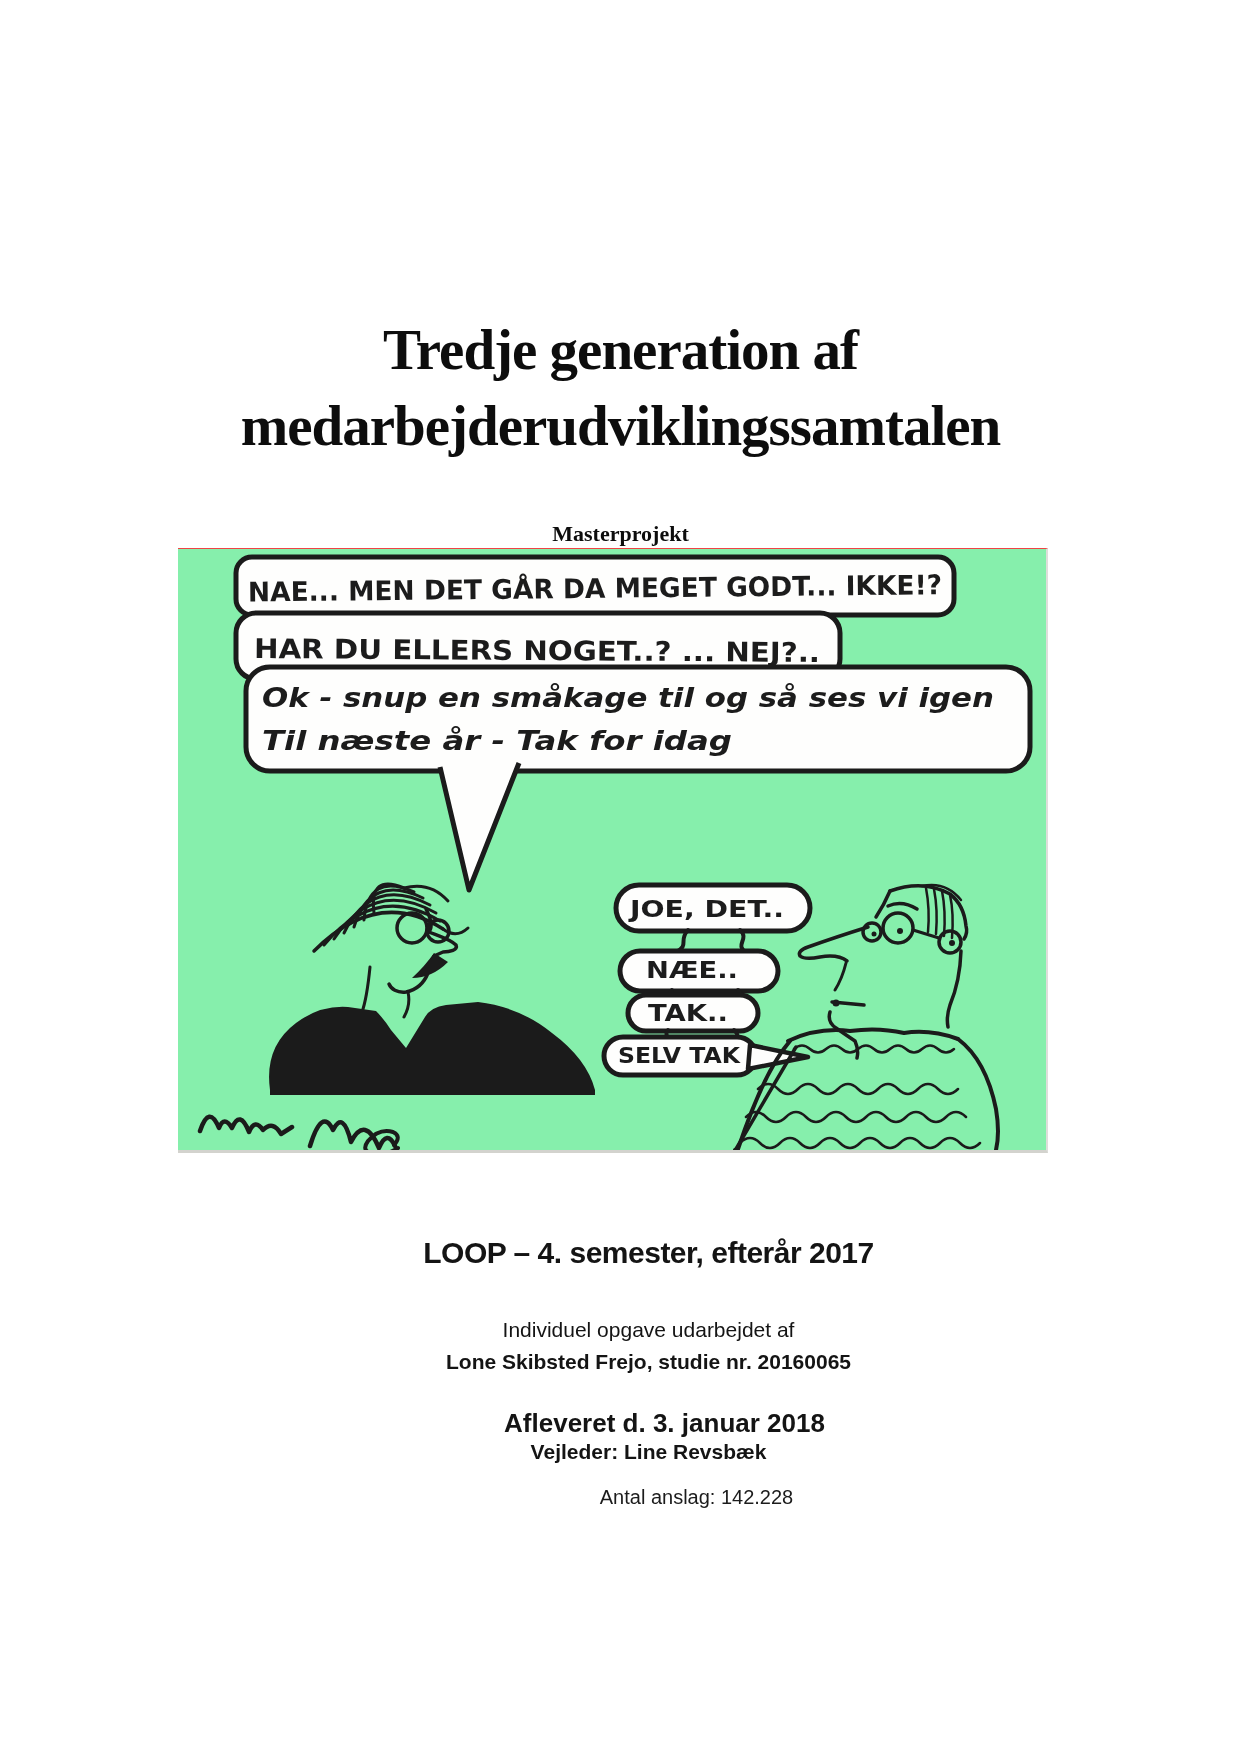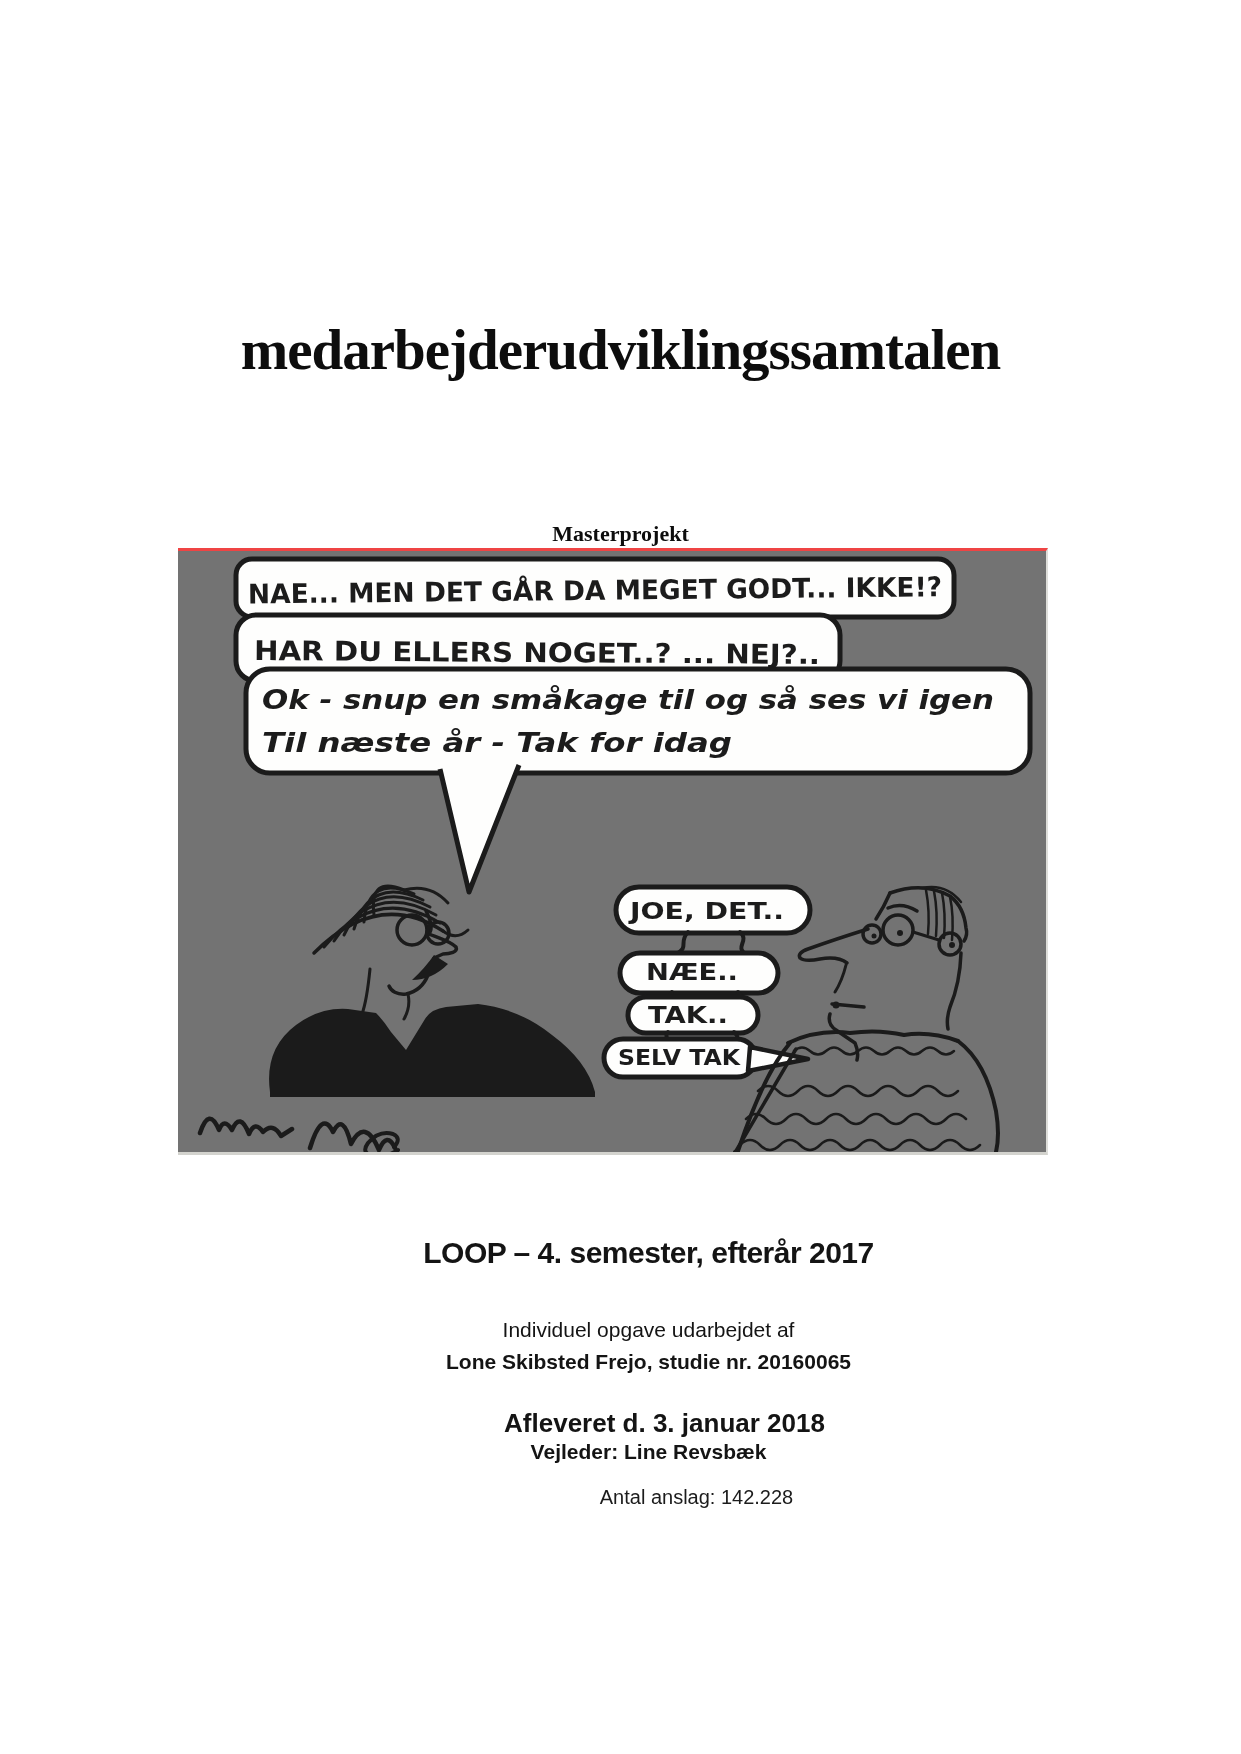--- a/index.html
+++ b/index.html
@@ -24,22 +24,22 @@
     position:absolute;top:521px;left:0;width:100%;
     text-align:center;
     font-family:"Liberation Serif",serif;
     font-weight:bold;
     font-size:22px;
     color:#0d0d0d;
   }
   .cartoon{
     position:absolute;left:178px;top:548px;
     width:868px;height:601px;
-    background:#737373;
-    border-top:3px solid #ef4444;
+    background:#86efac;
+    border-top:1px solid #ef4444;
     border-right:2px solid #dededa;
     border-bottom:3px solid #d3d3ce;
   }
   .cartoon svg{display:block;width:868px;height:601px;}
   .ink{stroke:#1b1b1b;fill:none;stroke-linecap:round;stroke-linejoin:round;}
   .ink-fill{fill:#1b1b1b;stroke:none;}
   .bubble{fill:#fefefd;stroke:#1b1b1b;stroke-width:5;}
   .bubble-text{
     font-family:"DejaVu Sans",sans-serif;
     font-weight:bold;
@@ -59,20 +59,21 @@
   .credit-3{top:1408px;font-size:26px;font-weight:bold;padding-left:16px;}
   .credit-4{top:1440px;font-size:21px;font-weight:bold;}
   .char-count{top:1486px;font-size:20px;font-weight:normal;color:#1c1c1c;padding-left:48px;}
 </style>
 </head>
 <body>
 
 <div class="page">
 
   <div class="title">
+    <div>Tredje generation af</div>
     <div>medarbejderudviklingssamtalen</div>
   </div>
 
   <div class="subtitle">Masterprojekt</div>
 
   <div class="cartoon">
     <svg viewBox="0 0 868 601">
 
       <g>
         <rect class="bubble" x="58" y="8" width="718" height="58" rx="16"></rect>

